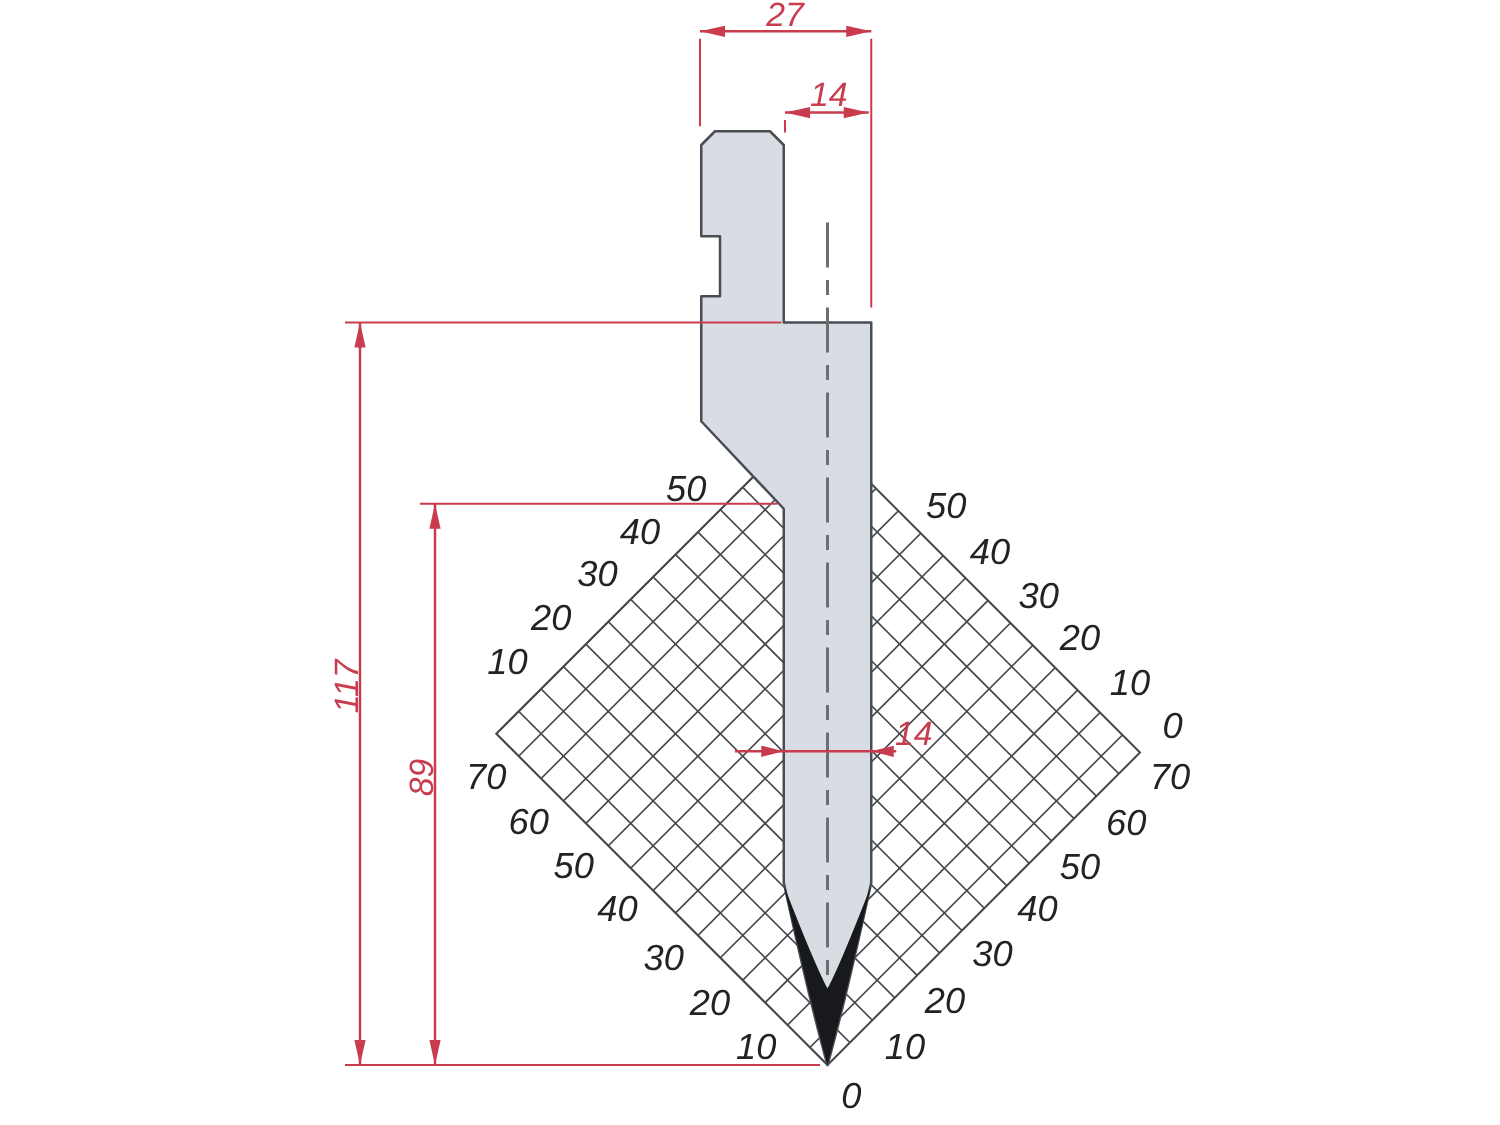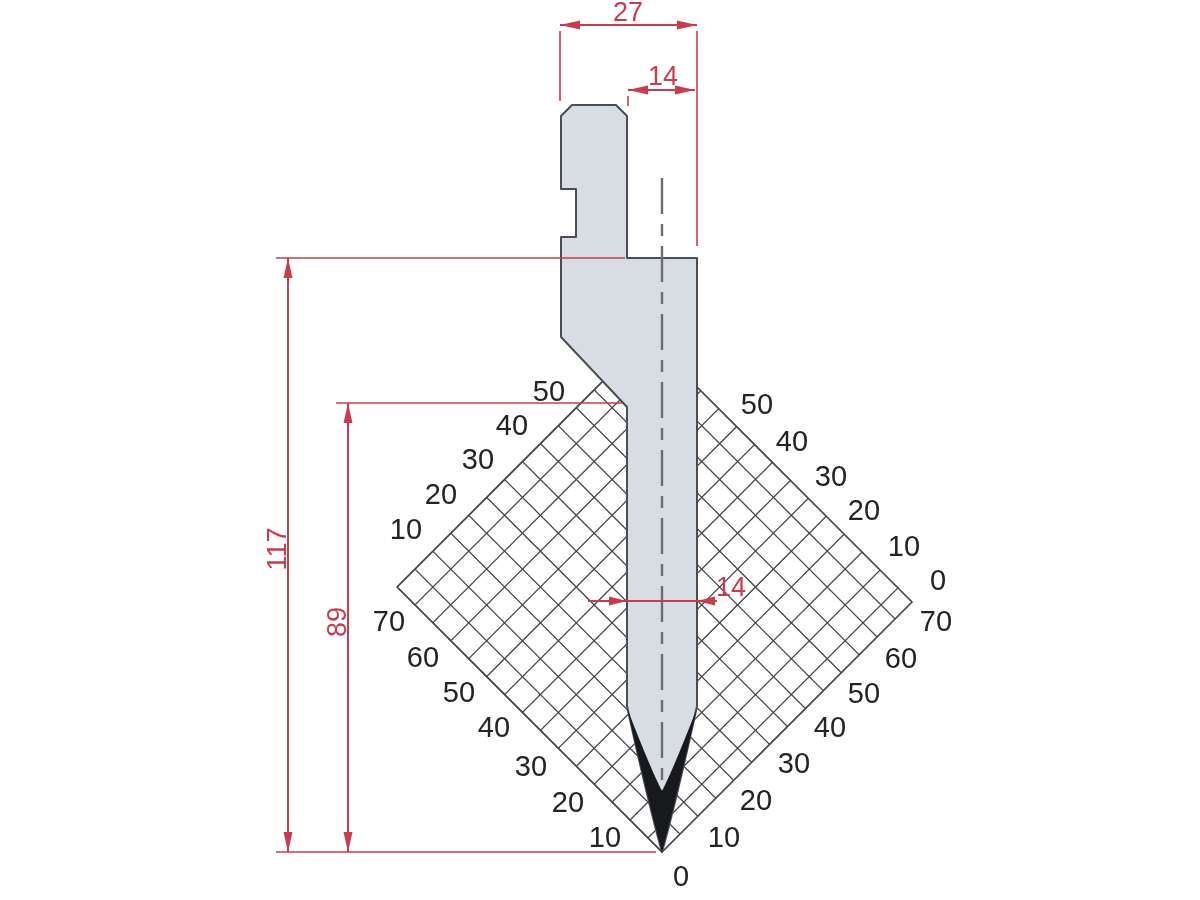--- a/index.html
+++ b/index.html
@@ -1,17 +1,17 @@
 <!DOCTYPE html>
 <html><head>
 <meta charset="utf-8">
 <style>
   html,body{margin:0;padding:0;background:#ffffff;}
   .canvas{position:relative;width:1200px;height:900px;background:#ffffff;overflow:hidden;
-          font-family:"Liberation Sans",sans-serif;}
+          font-family:"Liberation Sans",sans-serif;font-style:italic;}
   svg{display:block;}
   .grid-line{stroke:#43474c;stroke-width:1.3;fill:none;}
   .grid-border{stroke:#43474c;stroke-width:1.6;fill:none;}
   .punch-body{fill:#d8dde3;stroke:#4a4e54;stroke-width:2;stroke-linejoin:round;}
   .punch-tip{fill:#17191c;stroke:none;}
   .centerline{stroke:#6b6f74;stroke-width:2.4;stroke-dasharray:36 10 12 10;}
   .dim-line{stroke:#c83c4e;stroke-width:2;fill:none;}
   .dim-ext{stroke:#c83c4e;stroke-width:1.6;fill:none;}
   .dim-arrow{fill:#c83c4e;stroke:none;}
   .dim-text{fill:#c83c4e;font-size:27px;font-family:"Liberation Sans",sans-serif;}

